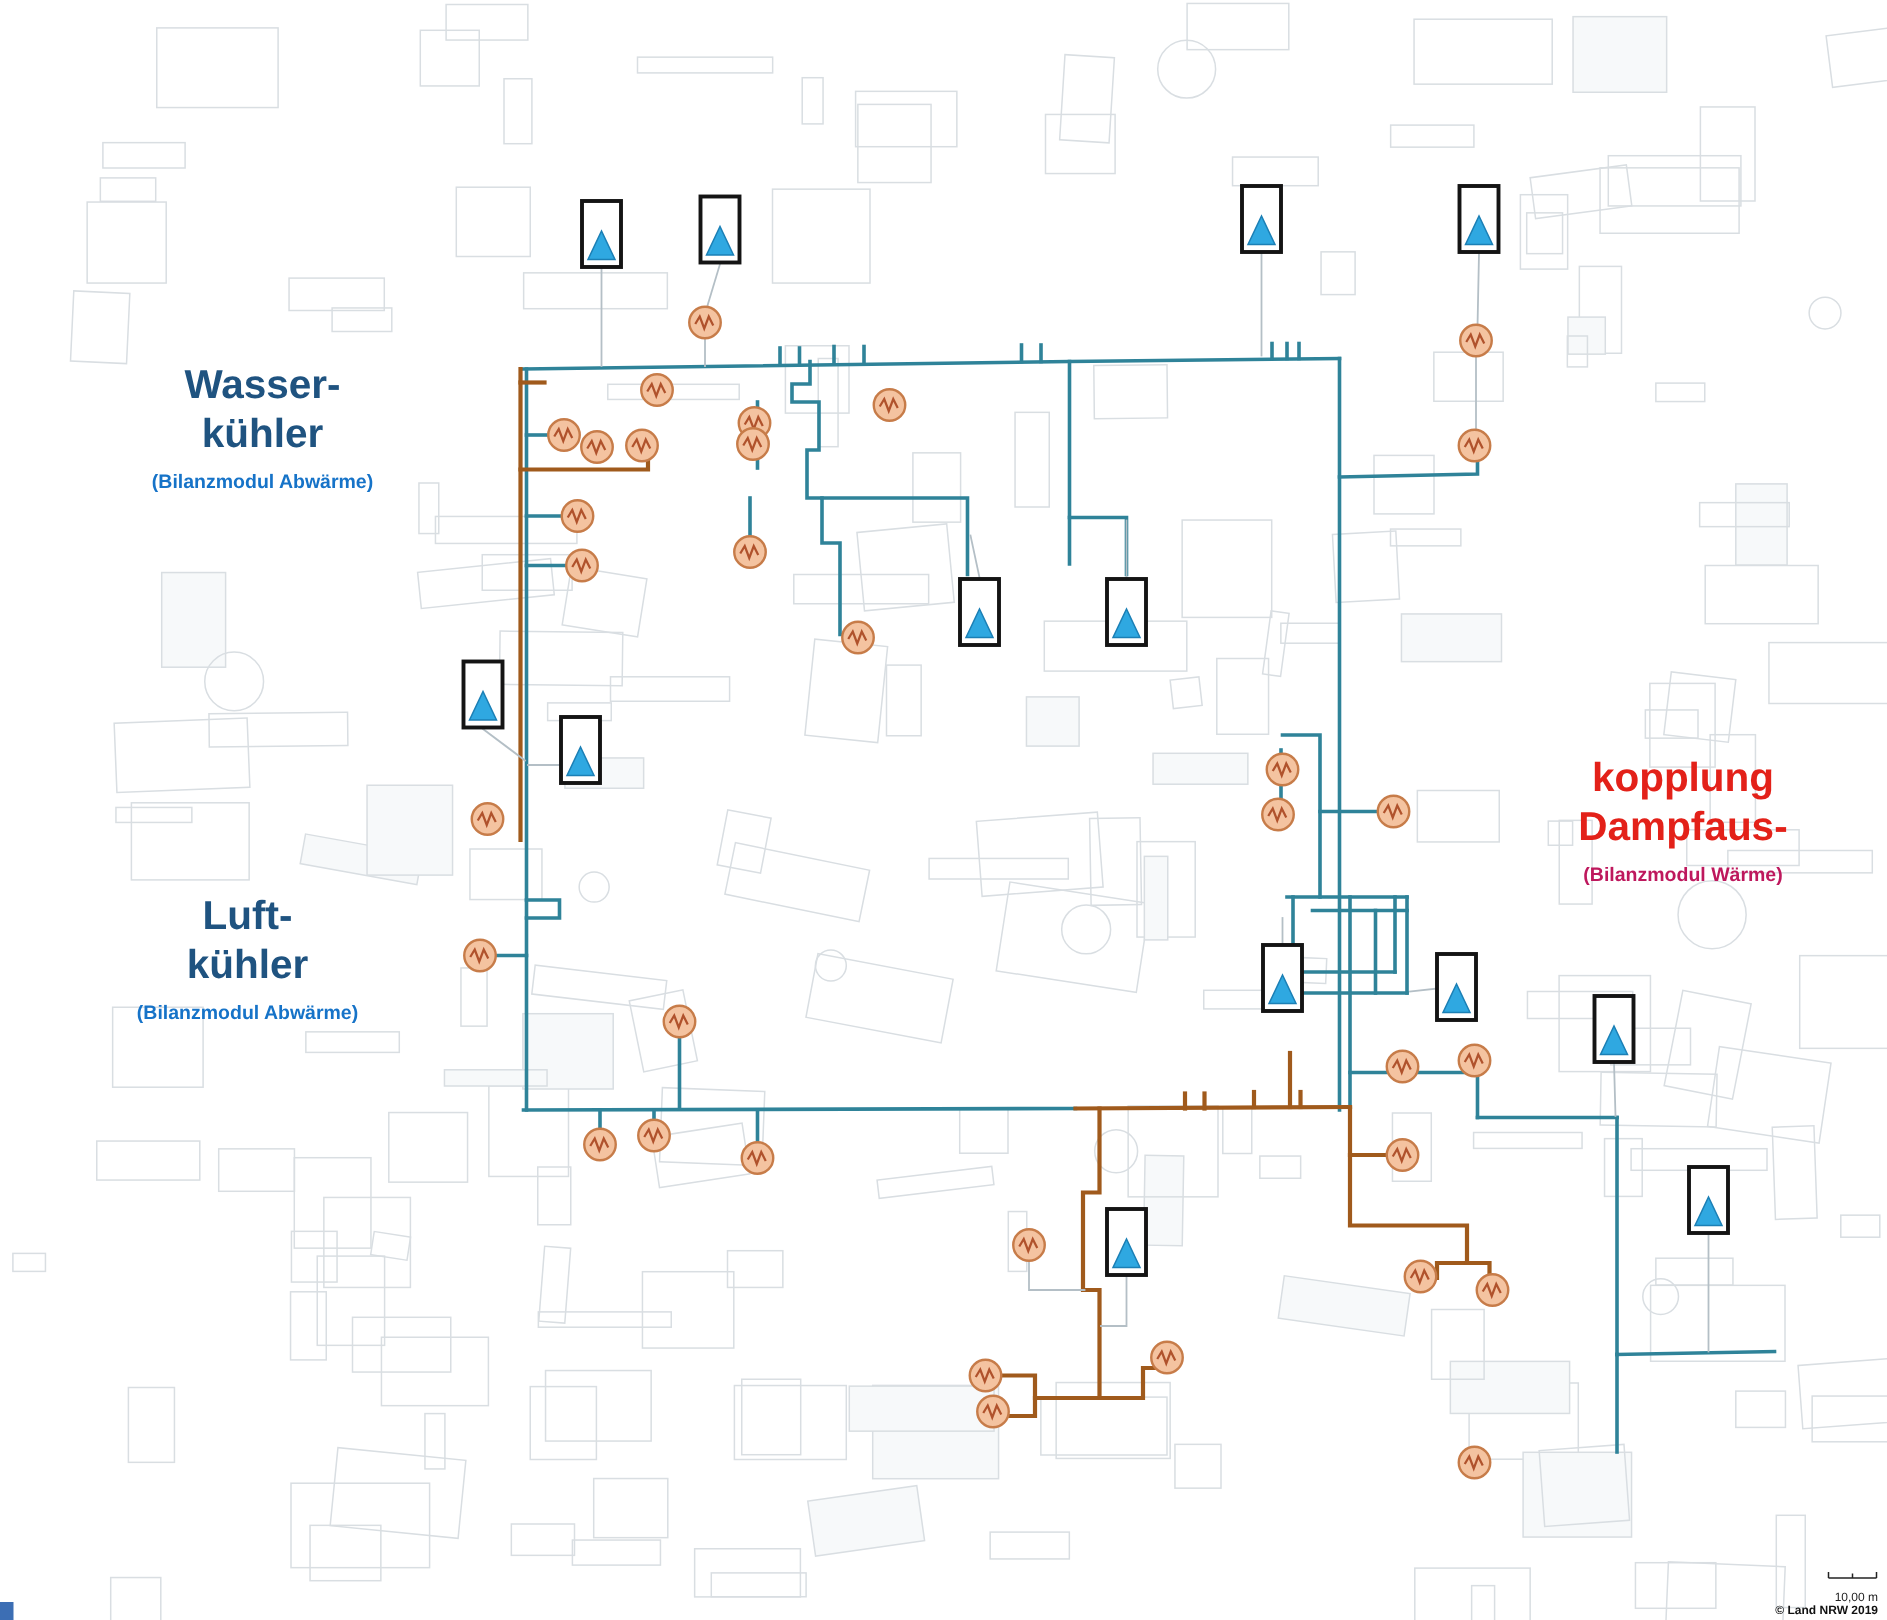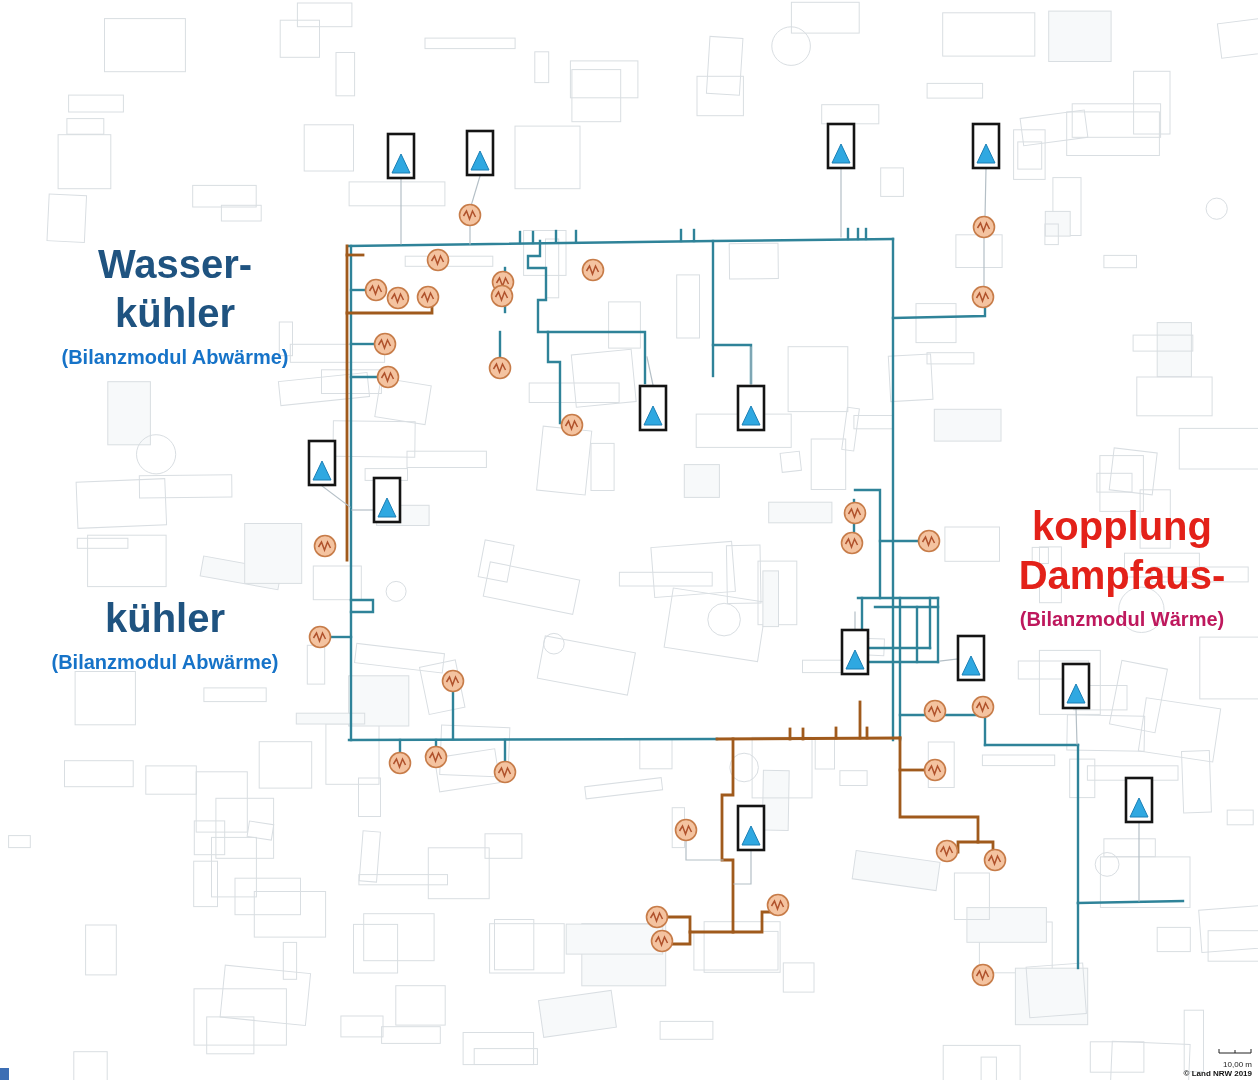--- a/index.html
+++ b/index.html
@@ -2,22 +2,22 @@
 <html><head>
 <meta charset="utf-8">
 <style>
   html,body{margin:0;padding:0}
   body{
     width:1258px;height:1080px;position:relative;overflow:hidden;
     background:#ffffff;font-family:"Liberation Sans",sans-serif;
   }
   #map-svg{position:absolute;left:0;top:0}
   .map-label{position:absolute;text-align:center;font-weight:700;pointer-events:none}
-  .map-label .h{font-size:40px;line-height:1.22}
-  .map-label .sub{font-size:20px;margin-top:8px;line-height:1.1}
+  .map-label .h{font-size:27px;line-height:1.22}
+  .map-label .sub{font-size:13px;margin-top:8px;line-height:1.1}
   #label-water{left:40px;top:240px;width:270px}
   #label-air{left:30px;top:594px;width:270px}
   #label-steam{left:993px;top:502px;width:258px}
   #footer{position:absolute;right:6px;bottom:2px;text-align:right;color:#222;line-height:1.15}
   #footer .scale-num{font-size:8px}
   #footer .copy{font-size:8px;font-weight:700;color:#111}
   #corner-mark{position:absolute;left:0;bottom:0;width:9px;height:12px}
 </style>
 </head>
 <body>
@@ -488,20 +488,21 @@
       </g>
     </svg>
 
   <div class="map-label" id="label-water" style="color: rgb(31, 83, 128);">
     <div class="h">Wasser-</div>
     <div class="h">kühler</div>
     <div class="sub" style="color: rgb(22, 115, 200);">(Bilanzmodul Abwärme)</div>
   </div>
 
   <div class="map-label" id="label-air" style="color: rgb(31, 83, 128);">
+    <div class="h">Luft-</div>
     <div class="h">kühler</div>
     <div class="sub" style="color: rgb(22, 115, 200);">(Bilanzmodul Abwärme)</div>
   </div>
 
   <div class="map-label" id="label-steam" style="color: rgb(227, 33, 25);">
     <div class="h">kopplung</div>
     <div class="h">Dampfaus-</div>
     <div class="sub" style="color: #be185d;">(Bilanzmodul Wärme)</div>
   </div>
 

